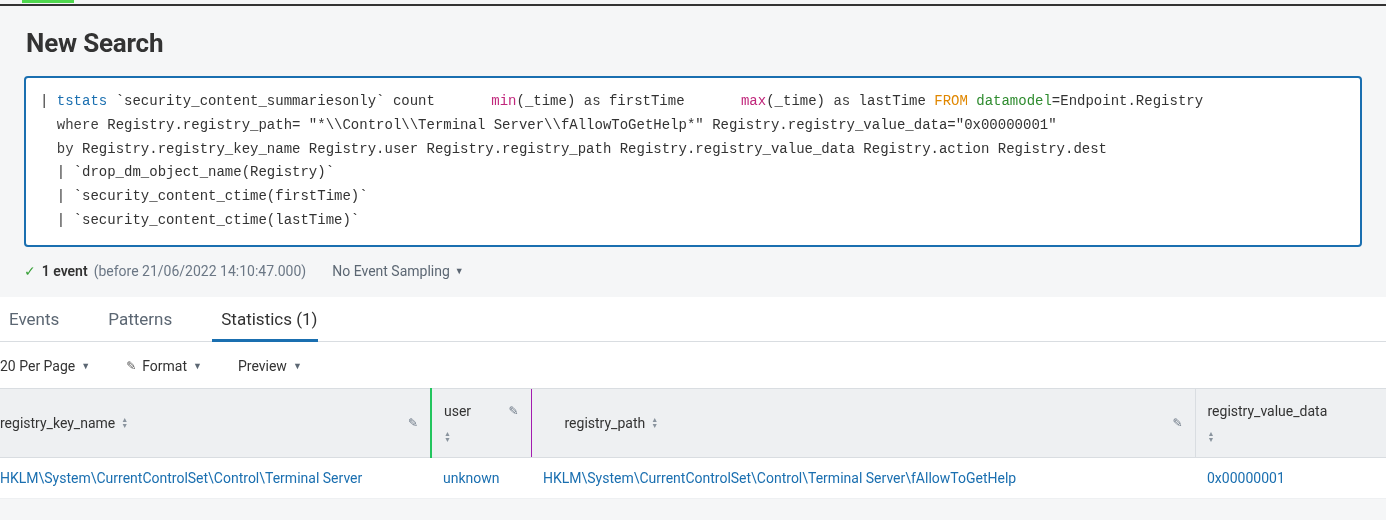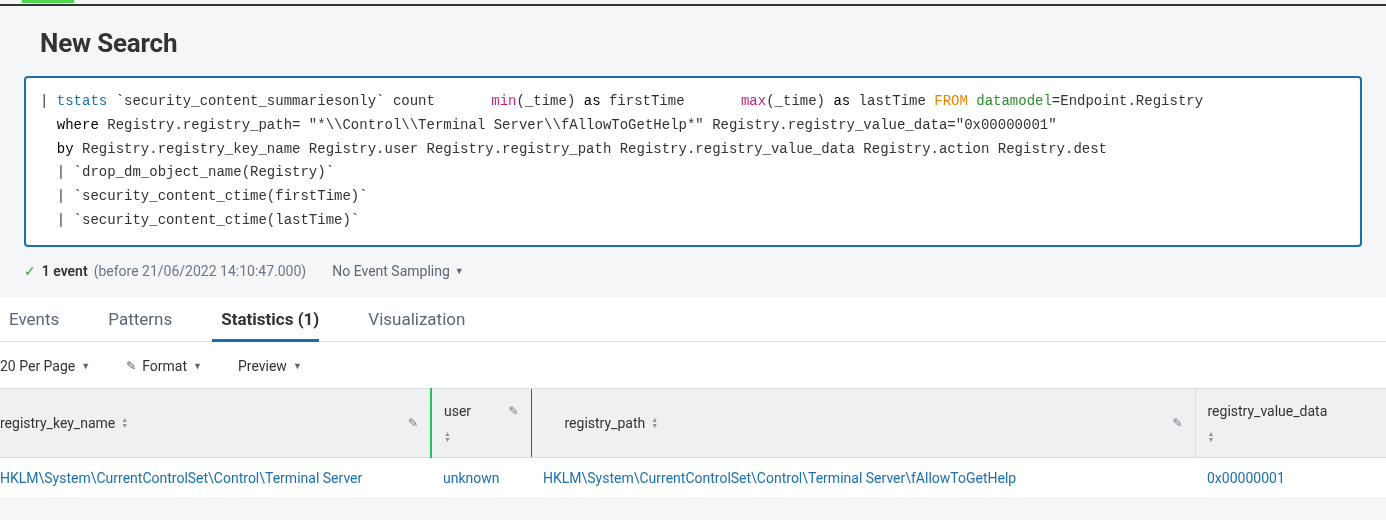--- a/index.html
+++ b/index.html
@@ -20,40 +20,40 @@
     top: 0; left: 22px;
     width: 52px;
     height: 3px;
     background: #4fd84f;
   }
   .container { padding: 14px 24px 0 24px; }
   .page-title {
     font-size: 26px;
     font-weight: 700;
     color: #333;
-    margin: 8px 0 18px 16px;
+    margin: 8px 0 18px 2px;
     letter-spacing: -0.2px;
   }
   .search-box {
     border: 2px solid #1a6fb0;
     border-radius: 4px;
     background: #fff;
     padding: 12px 14px;
     font-family: "SFMono-Regular", Consolas, "Liberation Mono", Menlo, monospace;
     font-size: 14px;
     line-height: 1.7;
     color: #333;
     white-space: pre-wrap;
     overflow-x: auto;
   }
   .tok-pipe { color: #333; }
   .tok-cmd { color: #1a6fb0; }
   .tok-macro { color: #333; }
   .tok-func { color: #c0267b; margin-left: 48px; }
-  .tok-kw { color: #000000; }
+  .tok-kw { color: #404040; }
   .tok-from { color: #e08700; }
   .tok-dm { color: #2e8b2e; }
   .tok-plain { color: #333; }
   .status-row {
     display: flex;
     align-items: center;
     gap: 26px;
     padding: 16px 0 18px 0;
     font-size: 14px;
     color: #5c6773;
@@ -75,21 +75,21 @@
   }
   .tab {
     padding: 12px 0 12px 9px;
     font-size: 17px;
     color: #5c6773;
     cursor: pointer;
     position: relative;
   }
   .tab.active {
     color: #333;
-    font-weight: 700;
+    font-weight: 400;
   }
   .tab.active::after {
     content: "";
     position: absolute;
     left: 0; right: 0; bottom: -1px;
     height: 3px;
     background: #1a6fb0;
   }
   .controls-row {
     display: flex;
@@ -176,21 +176,20 @@
     </div>
   </div>
 
 </div>
 
 <div class="white-section">
   <div class="tabs-row">
     <div class="tab">Events</div>
     <div class="tab">Patterns</div>
     <div class="tab active">Statistics (1)</div>
-    <div class="tab">Visualization</div>
   </div>
 
   <div class="controls-row">
     <div class="control-item">
       <span>20 Per Page</span>
       <span class="caret">▼</span>
     </div>
     <div class="control-item">
       <span class="pencil-icon">✎</span>
       <span>Format</span>

